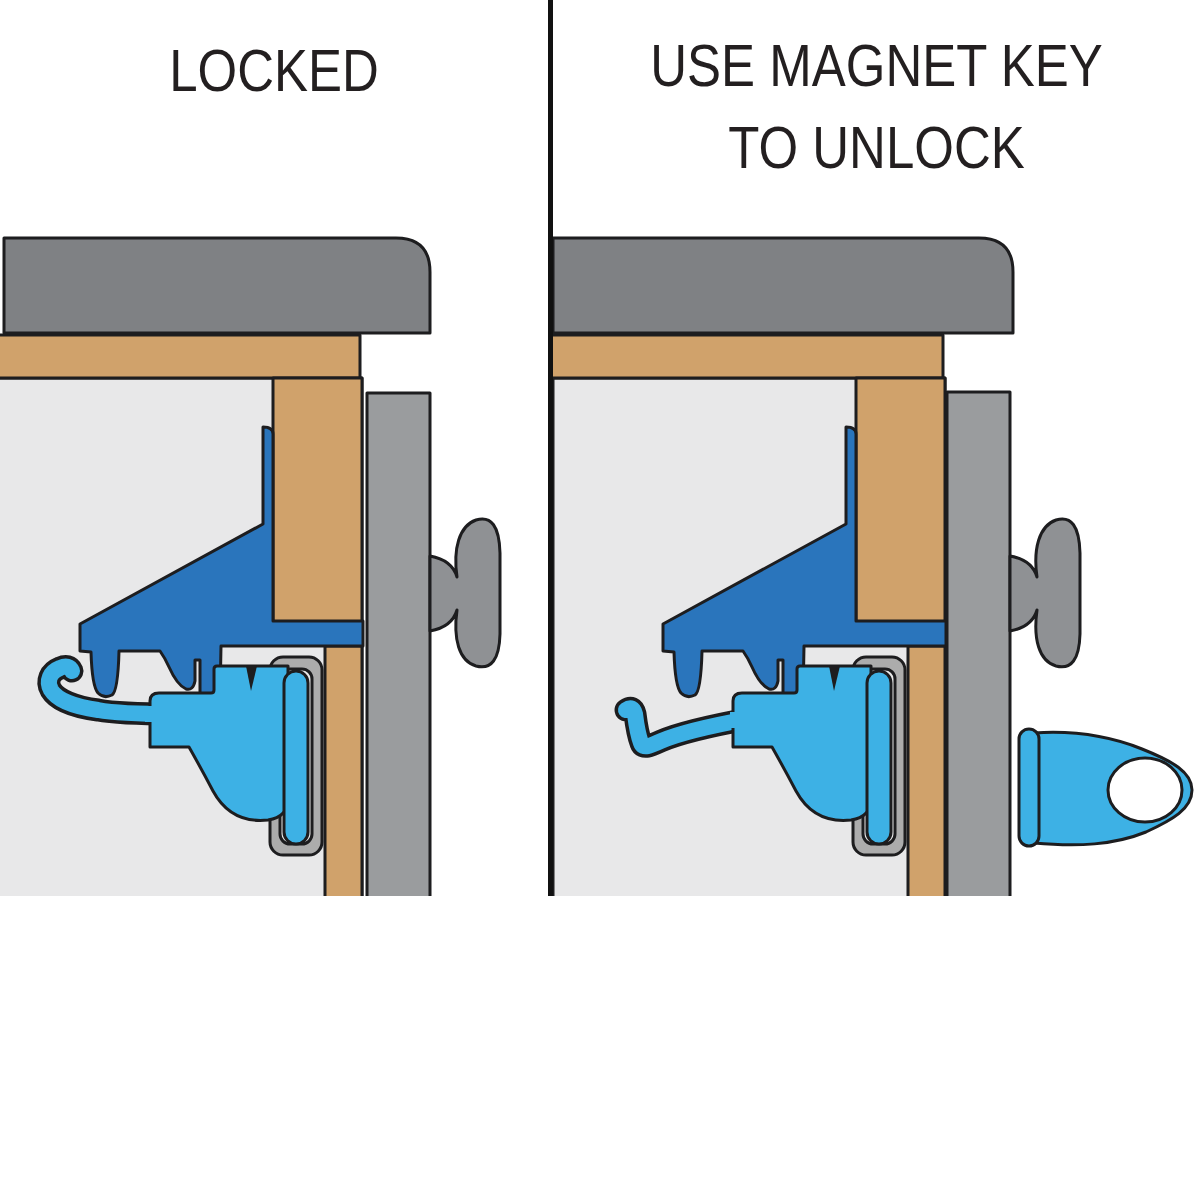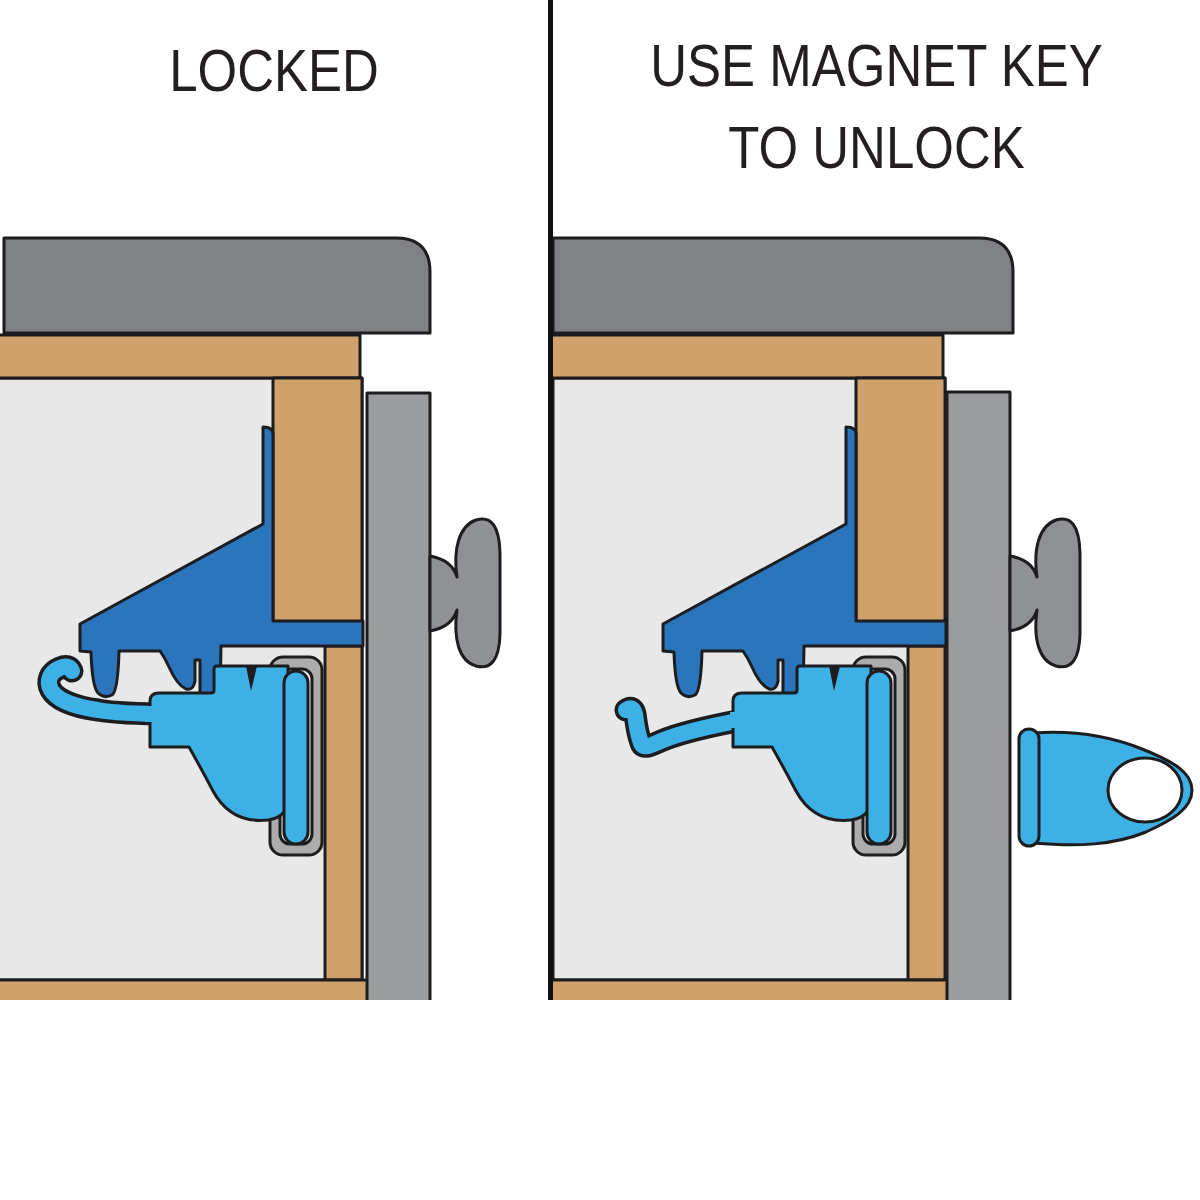--- a/index.html
+++ b/index.html
@@ -1,16 +1,16 @@
 <!DOCTYPE html>
 <html style="--c-background: #ffffff; --c-outline: #1d1d1f; --c-divider: #111111; --c-title_text: #231f20; --c-countertop: #7f8184; --c-cabinet_wood: #d0a26b; --c-cabinet_interior: #e8e8e9; --c-door: #9a9c9e; --c-knob: #8f9194; --c-bracket: #acacac; --c-drawer_block: #97999c; --c-lock_base: #2a75bc; --c-latch: #3db1e5; --c-magnet_key: #3db1e5;"><head>
 <meta charset="utf-8">
 <style>
   html,body{margin:0;padding:0;background:#fff;}
-  .stage{position:relative;width:1200px;height:1000px;background:var(--c-background,#fff);overflow:hidden;
+  .stage{position:relative;width:1200px;height:896px;background:var(--c-background,#fff);overflow:hidden;
          font-family:"Liberation Sans", sans-serif;}
   .scene{position:absolute;left:0;top:0;width:1200px;height:1200px;}
   .title{position:absolute;text-align:center;color:var(--c-title_text,#231f20);
          font-size:60px;line-height:82px;font-weight:400;letter-spacing:0px;
          transform:scaleX(0.85);transform-origin:50% 50%;white-space:nowrap;}
   .title-left{left:0;top:30px;width:548px;}
   .title-right{left:553px;top:25px;width:647px;}
   
   .st{stroke:var(--c-outline,#1d1d1f);stroke-width:3;stroke-linejoin:round;}
   .f-counter{fill:var(--c-countertop,#7f8184);}

